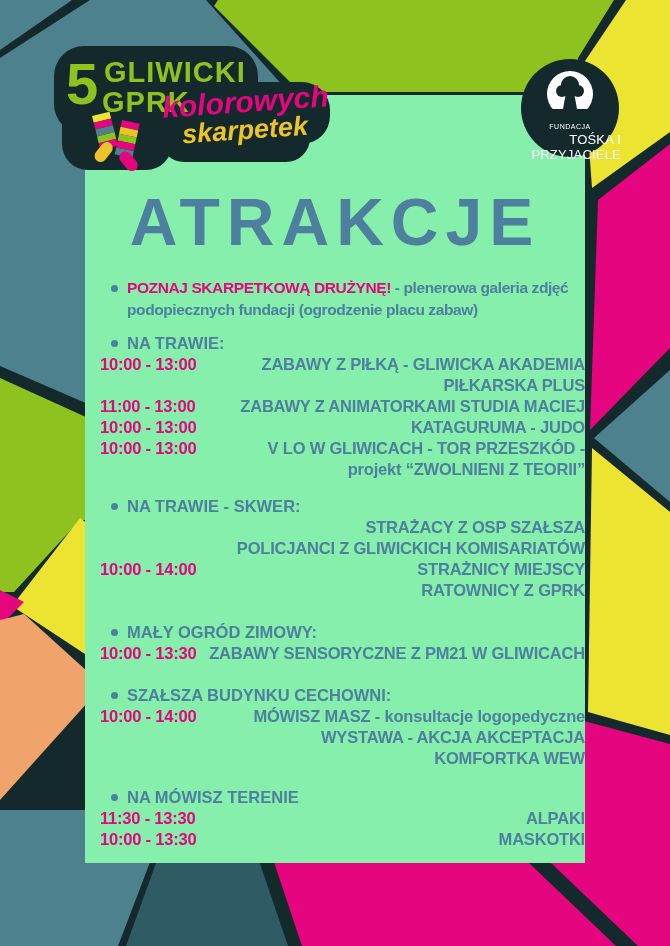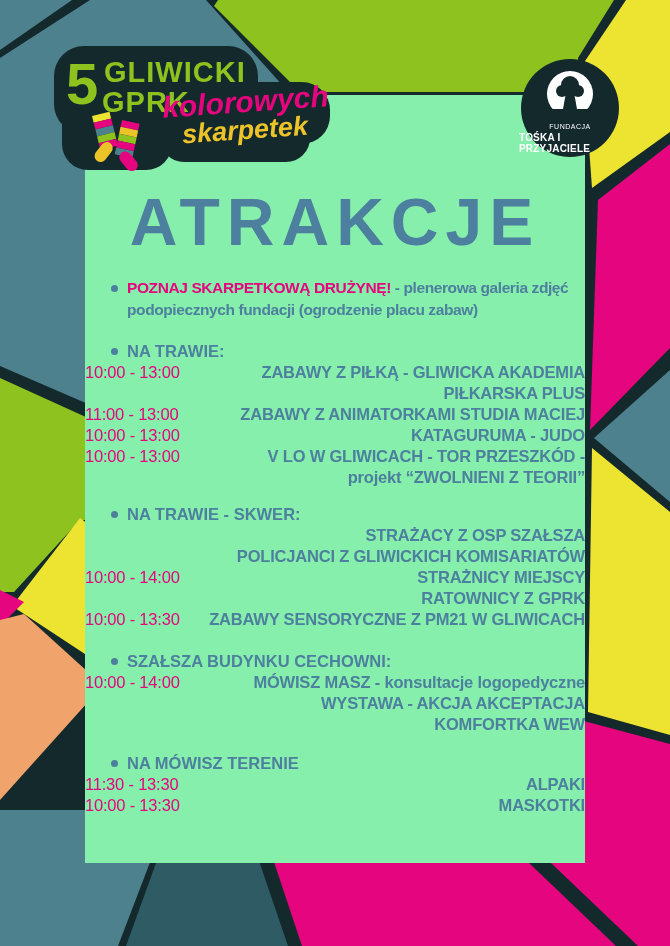--- a/index.html
+++ b/index.html
@@ -25,31 +25,31 @@
     margin-top:20px;padding-left:42px;position:relative;
     font-weight:700;font-size:15.5px;line-height:22px;color:#4d7f9e;
     letter-spacing:-0.4px;white-space:nowrap;
   }
   .bullet::before{
     content:"";position:absolute;left:26px;top:8px;width:7px;height:7px;
     border-radius:50%;background:#4d7f9e;
   }
   .hl{color:#e5057e;}
   .section-title{
-    margin-top:20px;padding-left:42px;position:relative;
+    margin-top:12px;padding-left:42px;position:relative;
     font-weight:700;font-size:16.5px;line-height:21px;color:#4d7f9e;
     white-space:nowrap;
   }
   .section-title::before{
     content:"";position:absolute;left:26px;top:7px;width:7px;height:7px;
     border-radius:50%;background:#4d7f9e;
   }
   .row{display:grid;grid-template-columns:122px 1fr;}
   .time{
-    color:#e5057e;font-weight:400;font-size:16.5px;
+    padding-left:15px;color:#e5057e;font-weight:700;font-size:16.5px;
     line-height:21px;white-space:nowrap;letter-spacing:-0.2px;
   }
   .acts{min-width:0;}
   .act{
     color:#4d7f9e;font-weight:700;font-size:16.5px;line-height:21px;
     white-space:nowrap;letter-spacing:-0.2px;text-align:right;
   }
   .mt16{margin-top:16px;} .mt21{margin-top:21px;} .mt18{margin-top:18px;}
   
   .logo{position:absolute;left:40px;top:30px;width:300px;height:150px;}
@@ -68,22 +68,22 @@
     position:absolute;left:142px;top:85px;font-size:27px;font-weight:700;
     font-style:italic;color:#edc32a;transform:rotate(-4deg);
   }
   
   .badge{position:absolute;left:519px;top:57px;width:102px;height:102px;}
   .badge-l1{
     position:absolute;left:0;top:66px;width:102px;text-align:center;
     color:#fff;font-size:7px;font-weight:400;letter-spacing:0.5px;
   }
   .badge-l2{
-    position:absolute;left:0;top:75px;width:102px;text-align:left;
-    color:#fff;font-size:10px;font-weight:700;letter-spacing:0.2px;
+    position:absolute;left:0;top:75px;width:102px;text-align:right;
+    color:#fff;font-size:13px;font-weight:400;letter-spacing:0.2px;
   }
 </style>
 </head>
 <body>
 
 <svg id="bg" width="670" height="946" viewBox="0 0 670 946">
   <rect x="0" y="0" width="670" height="946" fill="#14292c"></rect>
 
   <polygon points="0,0 72,0 0,50" fill="#4e818e"></polygon>
   <polygon points="90,0 206,0 292,96 292,238 88,238 88,404 0,366 0,58" fill="#4e818e"></polygon>
@@ -170,20 +170,21 @@
         <div class="act">STRAŻNICY MIEJSCY</div>
       </div>
     </div>
     <div class="row">
       <div class="time"></div>
       <div class="acts">
         <div class="act">RATOWNICY Z GPRK</div>
       </div>
     </div>
 
+    <div class="section-title mt21">MAŁY OGRÓD ZIMOWY:</div>
     <div class="row">
       <div class="time">10:00 - 13:30</div>
       <div class="acts">
         <div class="act">ZABAWY SENSORYCZNE Z PM21 W GLIWICACH</div>
       </div>
     </div>
 
     <div class="section-title mt21">SZAŁSZA BUDYNKU CECHOWNI:</div>
     <div class="row">
       <div class="time">10:00 - 14:00</div>

